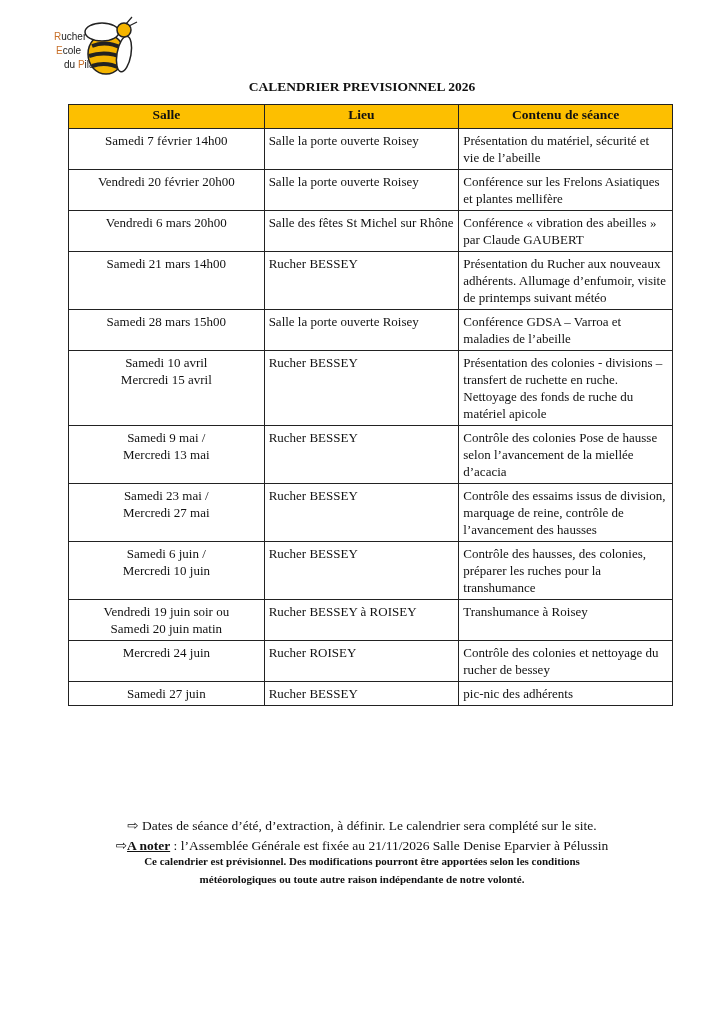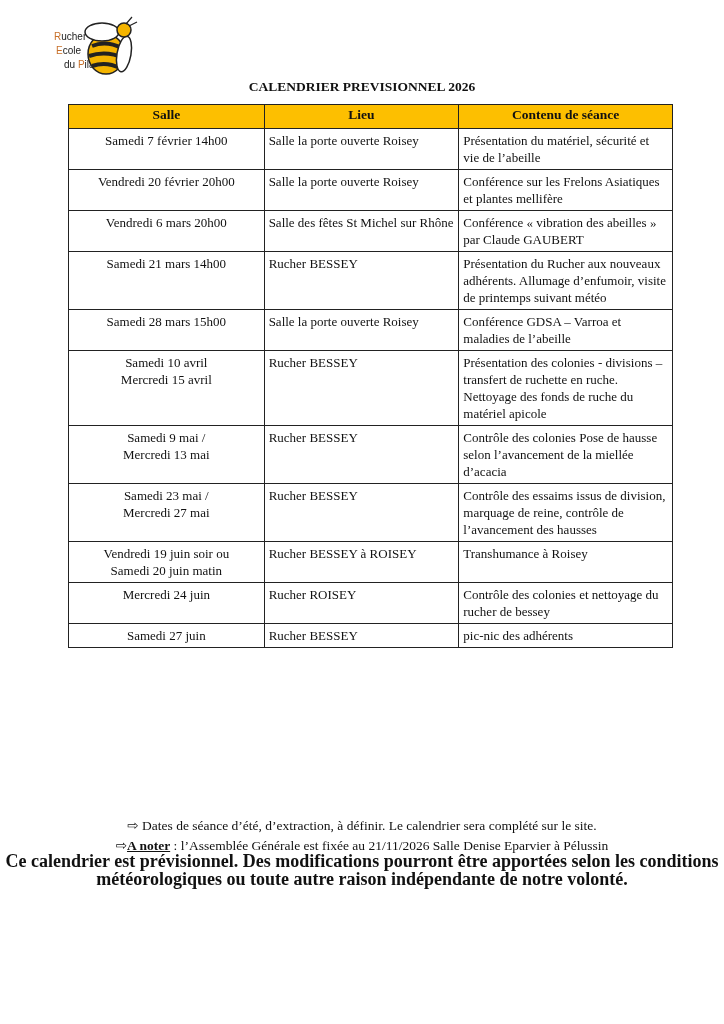--- a/index.html
+++ b/index.html
@@ -14,21 +14,21 @@
   .title{position:absolute;left:0;width:724px;top:79px;text-align:center;font-weight:bold;font-size:13.5px;}
   table{position:absolute;left:68px;top:104px;width:605px;border-collapse:collapse;font-size:13px;line-height:17px;}
   th,td{border:1.3px solid #222;vertical-align:top;}
   th{background:#fdbf00;font-weight:bold;text-align:center;height:21px;padding:1px 4px;font-size:13.5px;}
   td{padding:3px 4px 3px 4px;}
   td.date{text-align:center;width:188px;}
   td.lieu{width:187px;}
   td.cont{width:206px;}
   .notes{position:absolute;left:0;width:724px;top:801px;text-align:center;font-size:13.5px;line-height:20px;margin-top:15px;}
   .notes u{font-weight:bold;}
-  .disc{position:absolute;left:0;width:724px;top:852px;text-align:center;font-weight:bold;font-size:18px;line-height:18px;}
+  .disc{position:absolute;left:0;width:724px;top:852px;text-align:center;font-weight:bold;font-size:11px;line-height:18px;}
 </style>
 </head>
 <body>
 
 <div class="logo">
   <div class="logo-text">
     <div class="l1"><b>R</b><span>ucher</span></div>
     <div class="l2"><b>E</b><span>cole</span></div>
     <div class="l3"><span>du </span><b>P</b><span>ilat</span></div>
   </div>
@@ -92,20 +92,26 @@
         <td class="lieu" style="white-space: pre-line;">Rucher BESSEY</td>
         <td class="cont" style="white-space: pre-line;">Contrôle des colonies Pose de hausse selon l’avancement de la miellée d’acacia</td>
       </tr>
       <tr>
         <td class="date" style="white-space: pre-line;">Samedi 23 mai /
 Mercredi 27 mai</td>
         <td class="lieu" style="white-space: pre-line;">Rucher BESSEY</td>
         <td class="cont" style="white-space: pre-line;">Contrôle des essaims issus de division, marquage de reine, contrôle de l’avancement des hausses</td>
       </tr>
       <tr>
+        <td class="date" style="white-space: pre-line;">Samedi 6 juin /
+Mercredi 10 juin</td>
+        <td class="lieu" style="white-space: pre-line;">Rucher BESSEY</td>
+        <td class="cont" style="white-space: pre-line;">Contrôle des hausses, des colonies, préparer les ruches pour la transhumance</td>
+      </tr>
+      <tr>
         <td class="date" style="white-space: pre-line;">Vendredi 19 juin soir ou
 Samedi 20 juin matin</td>
         <td class="lieu" style="white-space: pre-line;">Rucher BESSEY à ROISEY</td>
         <td class="cont" style="white-space: pre-line;">Transhumance à Roisey</td>
       </tr>
       <tr>
         <td class="date" style="white-space: pre-line;">Mercredi 24 juin</td>
         <td class="lieu" style="white-space: pre-line;">Rucher ROISEY</td>
         <td class="cont" style="white-space: pre-line;">Contrôle des colonies et nettoyage du rucher de bessey</td>
       </tr>

